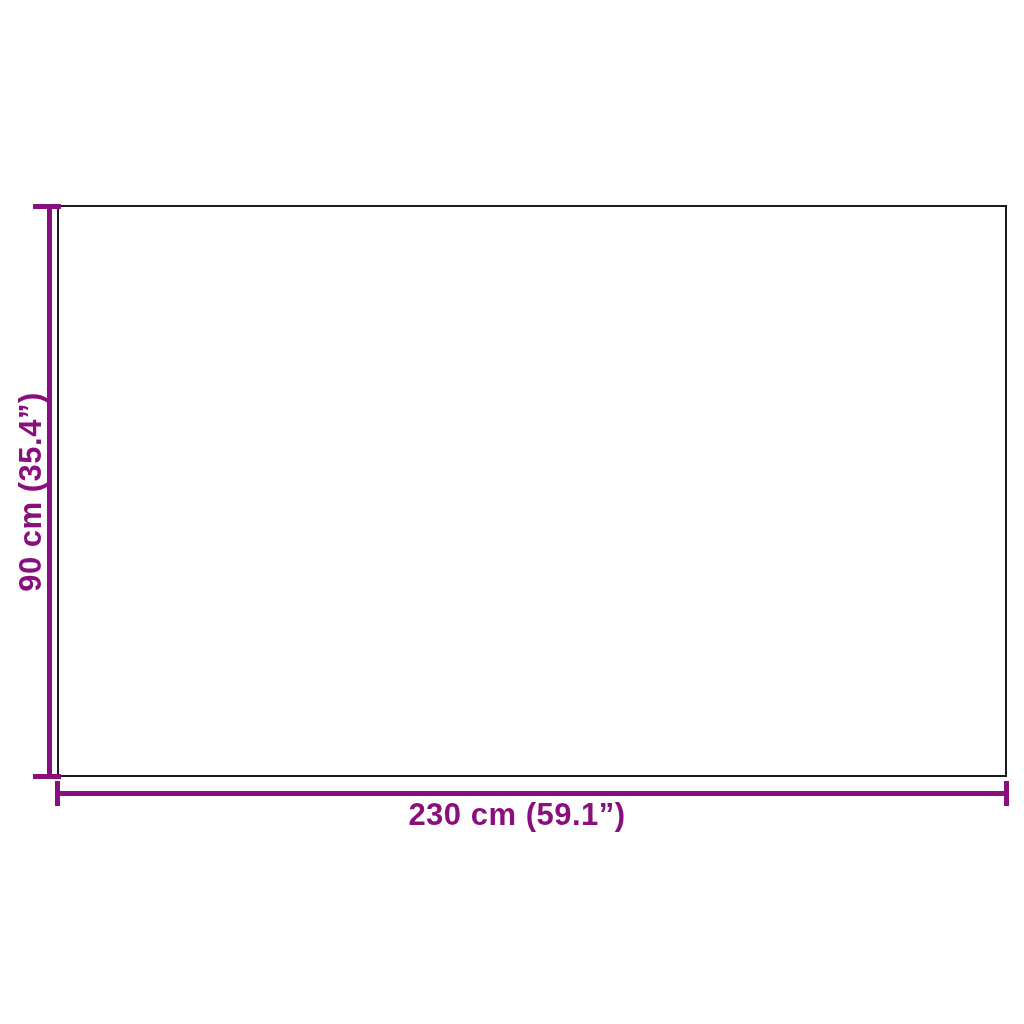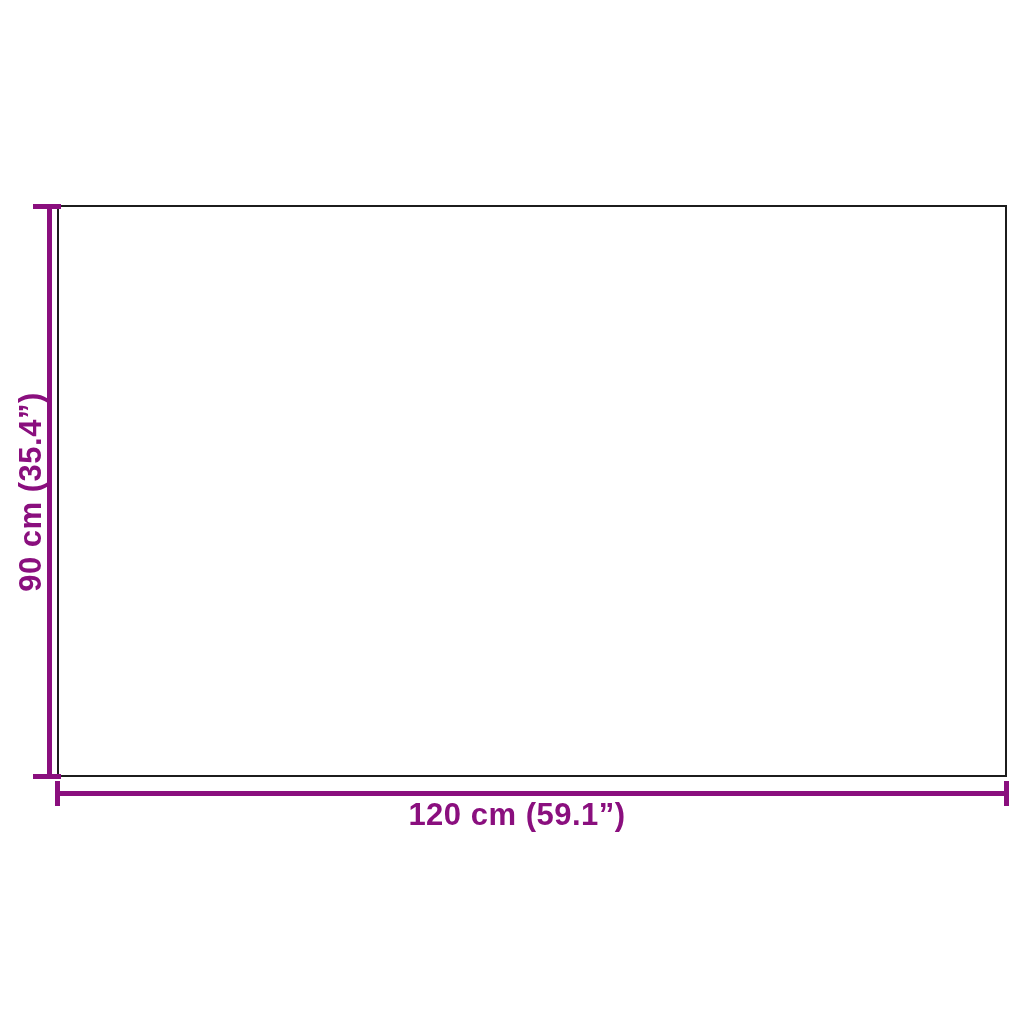--- a/index.html
+++ b/index.html
@@ -57,15 +57,15 @@
   <div class="outline"></div>
 
   <div class="dim" style="left:33px; top:204px; width:28px; height:5px;"></div>
   <div class="dim" style="left:47px; top:204px; width:5px; height:575px;"></div>
   <div class="dim" style="left:33px; top:774px; width:28px; height:5px;"></div>
   <div class="dim-label vertical">90 cm (35.4”)</div>
 
   <div class="dim" style="left:55px; top:781px; width:5px; height:25px;"></div>
   <div class="dim" style="left:57px; top:791px; width:952px; height:5px;"></div>
   <div class="dim" style="left:1004px; top:781px; width:5px; height:25px;"></div>
-  <div class="dim-label horizontal">120 cm (59.1”)</div>
+  <div class="dim-label horizontal">230 cm (59.1”)</div>
 
 </div>
 
 </body></html>

